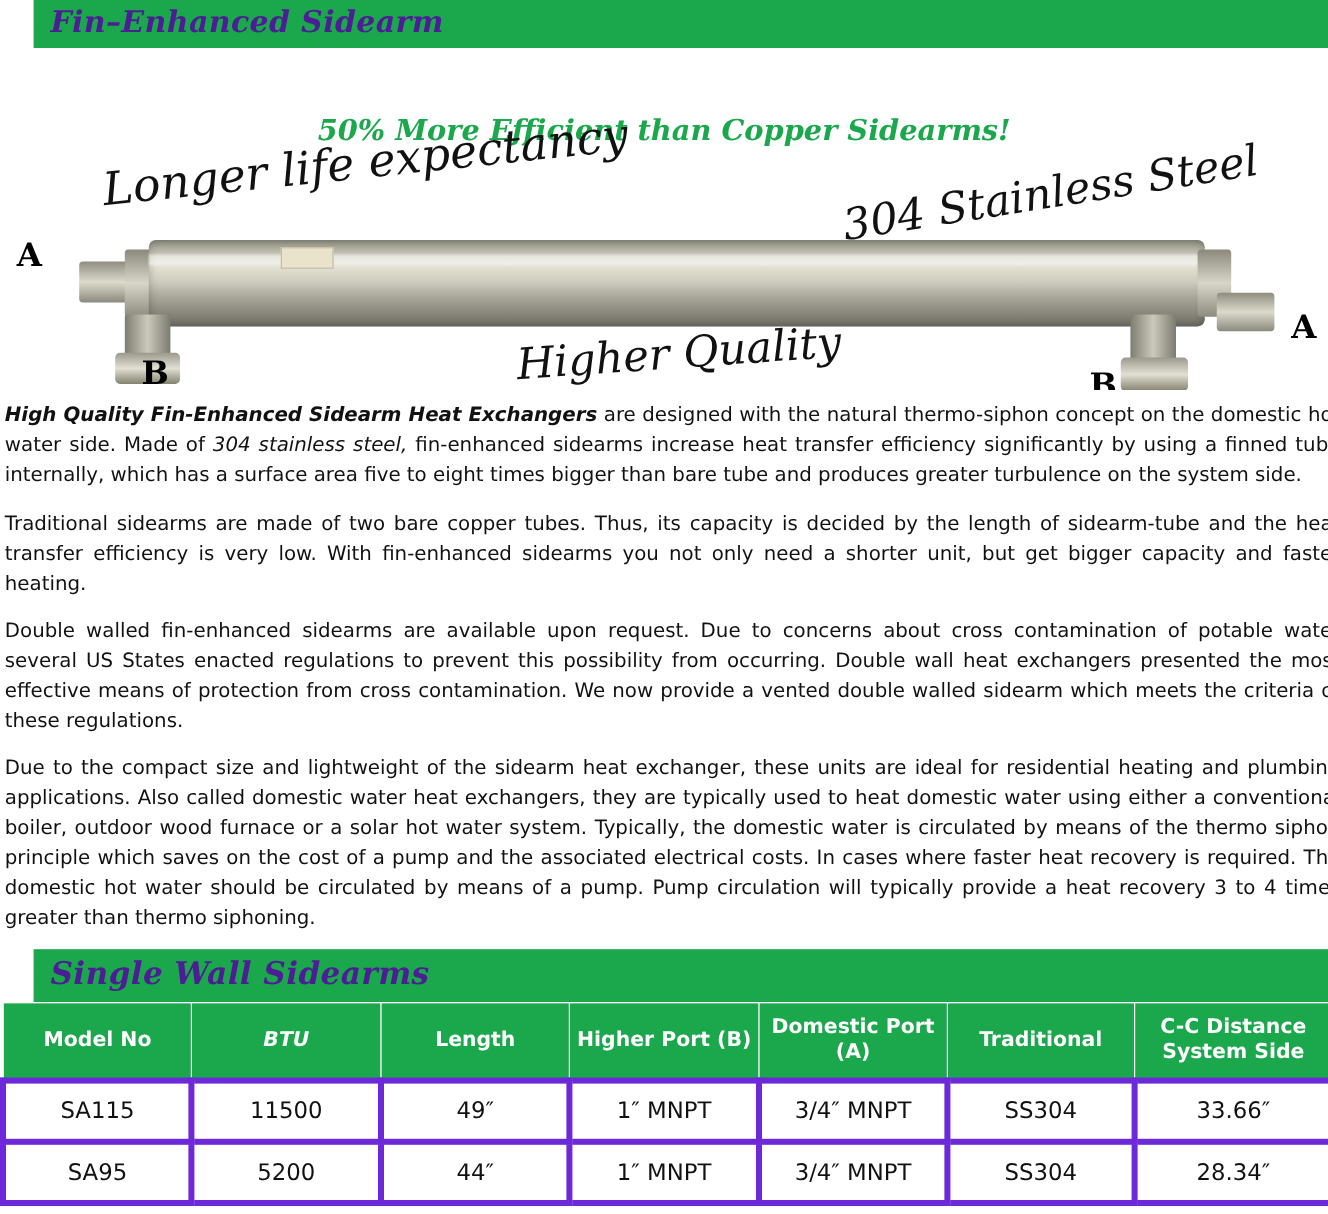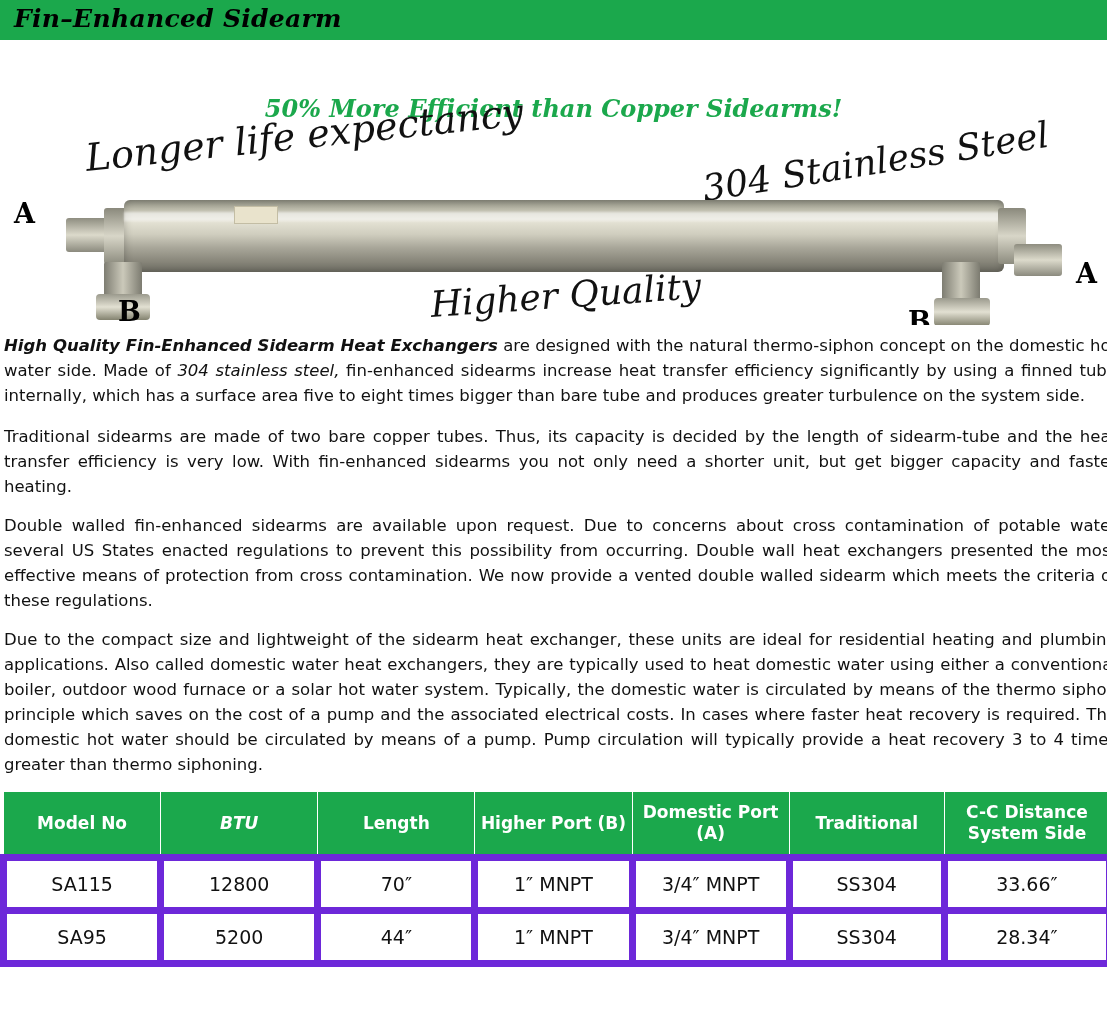--- a/index.html
+++ b/index.html
@@ -16,28 +16,29 @@
   }
   .page {
     position: relative;
     width: 1107px;
     height: 1012px;
   }
 
   
   .green-bar {
     background: #1ba84c;
-    color: #000000;
+    color: #4c1d95;
     font-family: "DejaVu Serif", serif;
     font-style: italic;
     font-weight: bold;
     font-size: 26px;
     letter-spacing: 0.3px;
     padding: 4px 0 6px 14px;
     box-sizing: border-box;
+    margin-left: 28px;
   }
   .green-bar.top {
     height: 40px;
     line-height: 30px;
     font-size: 25px;
   }
   .green-bar.section {
     height: 44px;
     line-height: 34px;
     font-size: 26px;
@@ -256,21 +257,21 @@
     color: #ffffff;
     font-weight: bold;
     font-size: 17px;
     line-height: 21px;
     text-align: center;
     padding: 10px 2px;
     border: 1px solid #ffffff;
     font-family: "DejaVu Sans", sans-serif;
   }
   table.spec td {
-    border: 7px solid #6d28d9;
+    border: 5px solid #6d28d9;
     text-align: center;
     font-size: 19px;
     padding: 12px 2px;
     color: #111;
     background: #ffffff;
   }
   .col0 { width: 152px; }
   .col1 { width: 152px; font-style: italic; }
   .col2 { width: 152px; }
   .col3 { width: 152px; }
@@ -316,38 +317,39 @@
   </div>
 
   <div class="body-copy">
     <p class="first"><span class="lead-bold">High Quality Fin-Enhanced Sidearm Heat Exchangers</span><span> are designed with the natural thermo-siphon concept on the domestic hot water side. Made of </span><span class="inline-bold-italic">304 stainless steel,</span><span> fin-enhanced sidearms increase heat transfer efficiency significantly by using a finned tube internally, which has a surface area five to eight times bigger than bare tube and produces greater turbulence on the system side.</span></p>
 
     <p>Traditional sidearms are made of two bare copper tubes. Thus, its capacity is decided by the length of sidearm-tube and the heat transfer efficiency is very low. With fin-enhanced sidearms you not only need a shorter unit, but get bigger capacity and faster heating.</p>
     <p>Double walled fin-enhanced sidearms are available upon request. Due to concerns about cross contamination of potable water several US States enacted regulations to prevent this possibility from occurring. Double wall heat exchangers presented the most effective means of protection from cross contamination. We now provide a vented double walled sidearm which meets the criteria of these regulations.</p>
     <p>Due to the compact size and lightweight of the sidearm heat exchanger, these units are ideal for residential heating and plumbing applications. Also called domestic water heat exchangers, they are typically used to heat domestic water using either a conventional boiler, outdoor wood furnace or a solar hot water system. Typically, the domestic water is circulated by means of the thermo siphon principle which saves on the cost of a pump and the associated electrical costs. In cases where faster heat recovery is required. The domestic hot water should be circulated by means of a pump. Pump circulation will typically provide a heat recovery 3 to 4 times greater than thermo siphoning.</p>
   </div>
 
+  <div class="green-bar section">Single Wall Sidearms</div>
 
   <table class="spec">
     <thead>
       <tr>
         <th class="col0">Model No</th>
         <th class="col1">BTU</th>
         <th class="col2">Length</th>
         <th class="col3">Higher Port (B)</th>
         <th class="col4">Domestic Port (A)</th>
         <th class="col5">Traditional</th>
         <th class="col6">C-C Distance System Side</th>
       </tr>
     </thead>
     <tbody>
       <tr>
         <td>SA115</td>
-        <td>12800</td>
-        <td>70″</td>
+        <td>11500</td>
+        <td>49″</td>
         <td>1″ MNPT</td>
         <td>3/4″ MNPT</td>
         <td>SS304</td>
         <td>33.66″</td>
       </tr>
       <tr>
         <td>SA95</td>
         <td>5200</td>
         <td>44″</td>
         <td>1″ MNPT</td>

